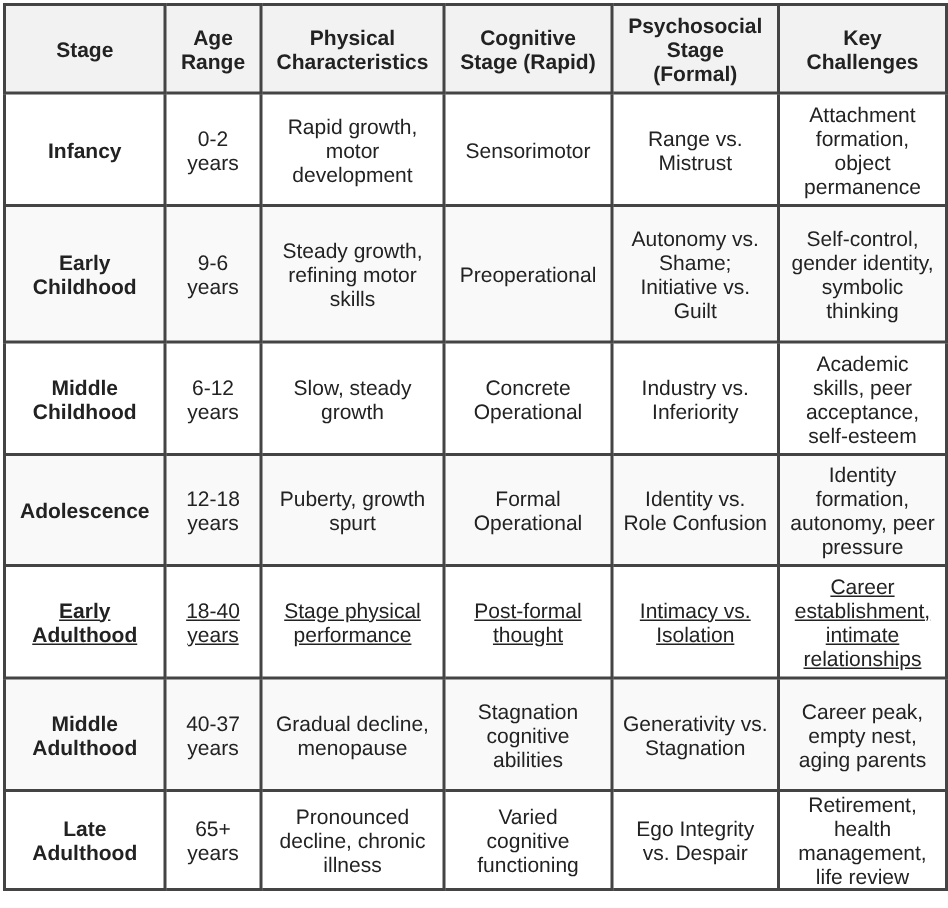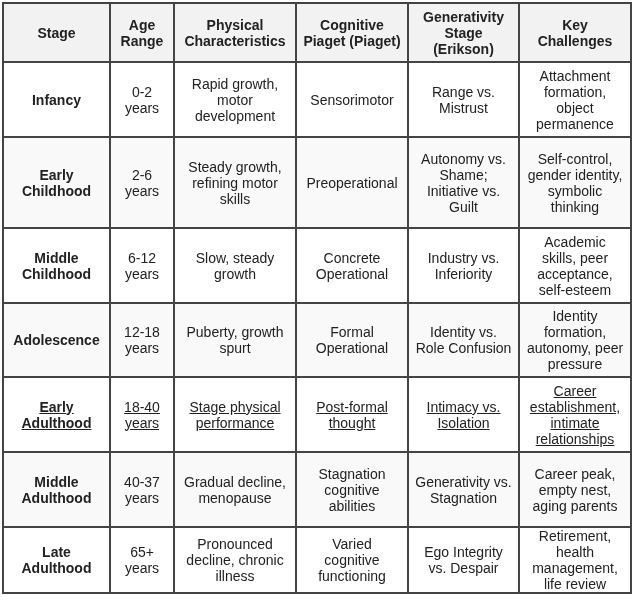--- a/index.html
+++ b/index.html
@@ -35,37 +35,37 @@
       <col class="c3">
       <col class="c4">
       <col class="c5">
       <col class="c6">
   </colgroup>
   <thead>
     <tr>
       <th>Stage</th>
       <th>Age Range</th>
       <th>Physical Characteristics</th>
-      <th>Cognitive Piaget (Piaget)</th>
-      <th>Generativity Stage (Erikson)</th>
+      <th>Cognitive Stage (Rapid)</th>
+      <th>Psychosocial Stage (Formal)</th>
       <th>Key Challenges</th>
     </tr>
   </thead>
   <tbody>
     <tr class="r1">
       <td class="stage">Infancy</td>
       <td>0-2 years</td>
       <td>Rapid growth, motor development</td>
       <td>Sensorimotor</td>
       <td>Range vs. Mistrust</td>
       <td>Attachment formation, object permanence</td>
     </tr>
     <tr class="r2 shaded">
       <td class="stage">Early Childhood</td>
-      <td>2-6 years</td>
+      <td>9-6 years</td>
       <td>Steady growth, refining motor skills</td>
       <td>Preoperational</td>
       <td>Autonomy vs. Shame; Initiative vs. Guilt</td>
       <td>Self-control, gender identity, symbolic thinking</td>
     </tr>
     <tr class="r3">
       <td class="stage">Middle Childhood</td>
       <td>6-12 years</td>
       <td>Slow, steady growth</td>
       <td>Concrete Operational</td>

